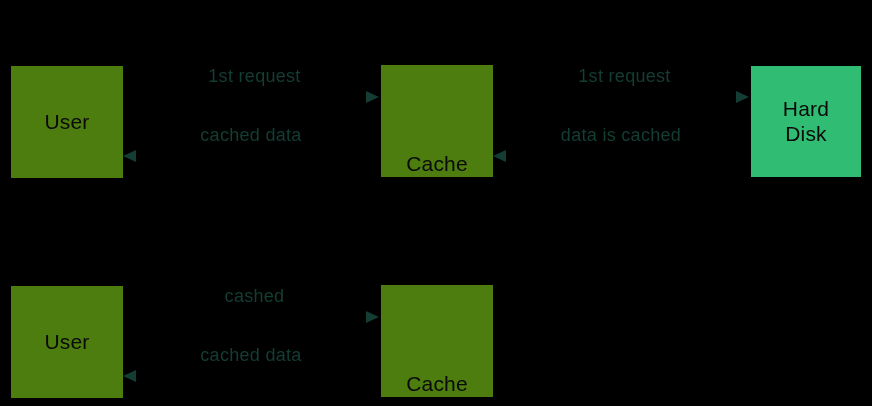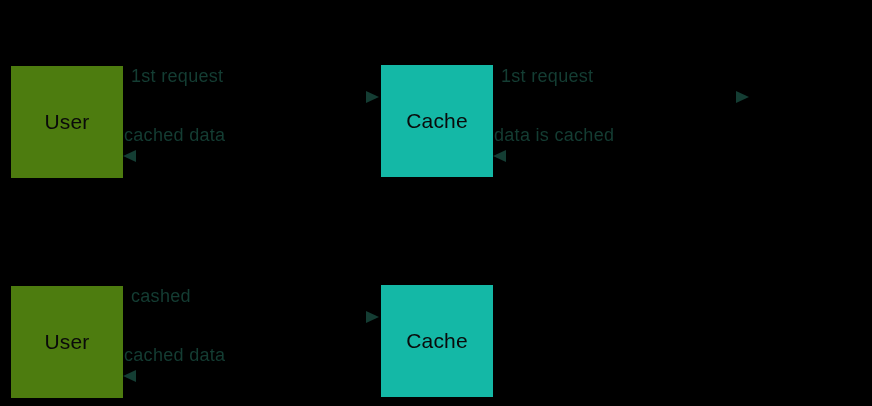--- a/index.html
+++ b/index.html
@@ -30,21 +30,21 @@
     font-size: 21px;
     font-weight: 400;
     line-height: 1.18;
     letter-spacing: 0.2px;
     font-family: "Liberation Sans", sans-serif;
     box-sizing: border-box;
   }
   .node-label { display: block; white-space: pre-line; }
 
   .node.user      { background: #4d7c0f; }
-  .node.cache     { background: #14b8a6; }
+  .node.cache     { background: #4d7c0f; align-items: flex-end; }
   .node.harddisk  { background: #30bc72; }
 
   
   .flow {
     position: absolute;
     height: 0;
   }
   .flow-line {
     position: absolute;
     left: 0;
@@ -66,21 +66,21 @@
   }
   .arrowhead.left {
     left: -1px;
     border-right: 13px solid #143d33;
   }
   .flow-label {
     position: absolute;
     bottom: 9px;
     left: 0;
     width: 100%;
-    text-align: left;
+    text-align: center;
     color: #143d33;
     font-size: 18px;
     font-weight: 400;
     letter-spacing: 0.3px;
     font-family: "Liberation Sans", sans-serif;
     white-space: nowrap;
   }
 </style>
 </head>
 <body>
@@ -88,20 +88,24 @@
 <div id="canvas">
 
   <div class="node user" style="left:11px; top:66px; width:112px; height:112px;">
     <span class="node-label">User</span>
   </div>
 
   <div class="node cache" style="left:381px; top:65px; width:112px; height:112px;">
     <span class="node-label">Cache</span>
   </div>
 
+  <div class="node harddisk" style="left:751px; top:66px; width:110px; height:111px;">
+    <span class="node-label">Hard
+Disk</span>
+  </div>
 
   <div class="flow" style="left:131px; top:96px; width:247px;">
     <div class="flow-line"></div>
     <div class="arrowhead right"></div>
     <div class="flow-label">1st request</div>
   </div>
 
   <div class="flow" style="left:124px; top:155px; width:254px;">
     <div class="flow-line"></div>
     <div class="arrowhead left"></div>

